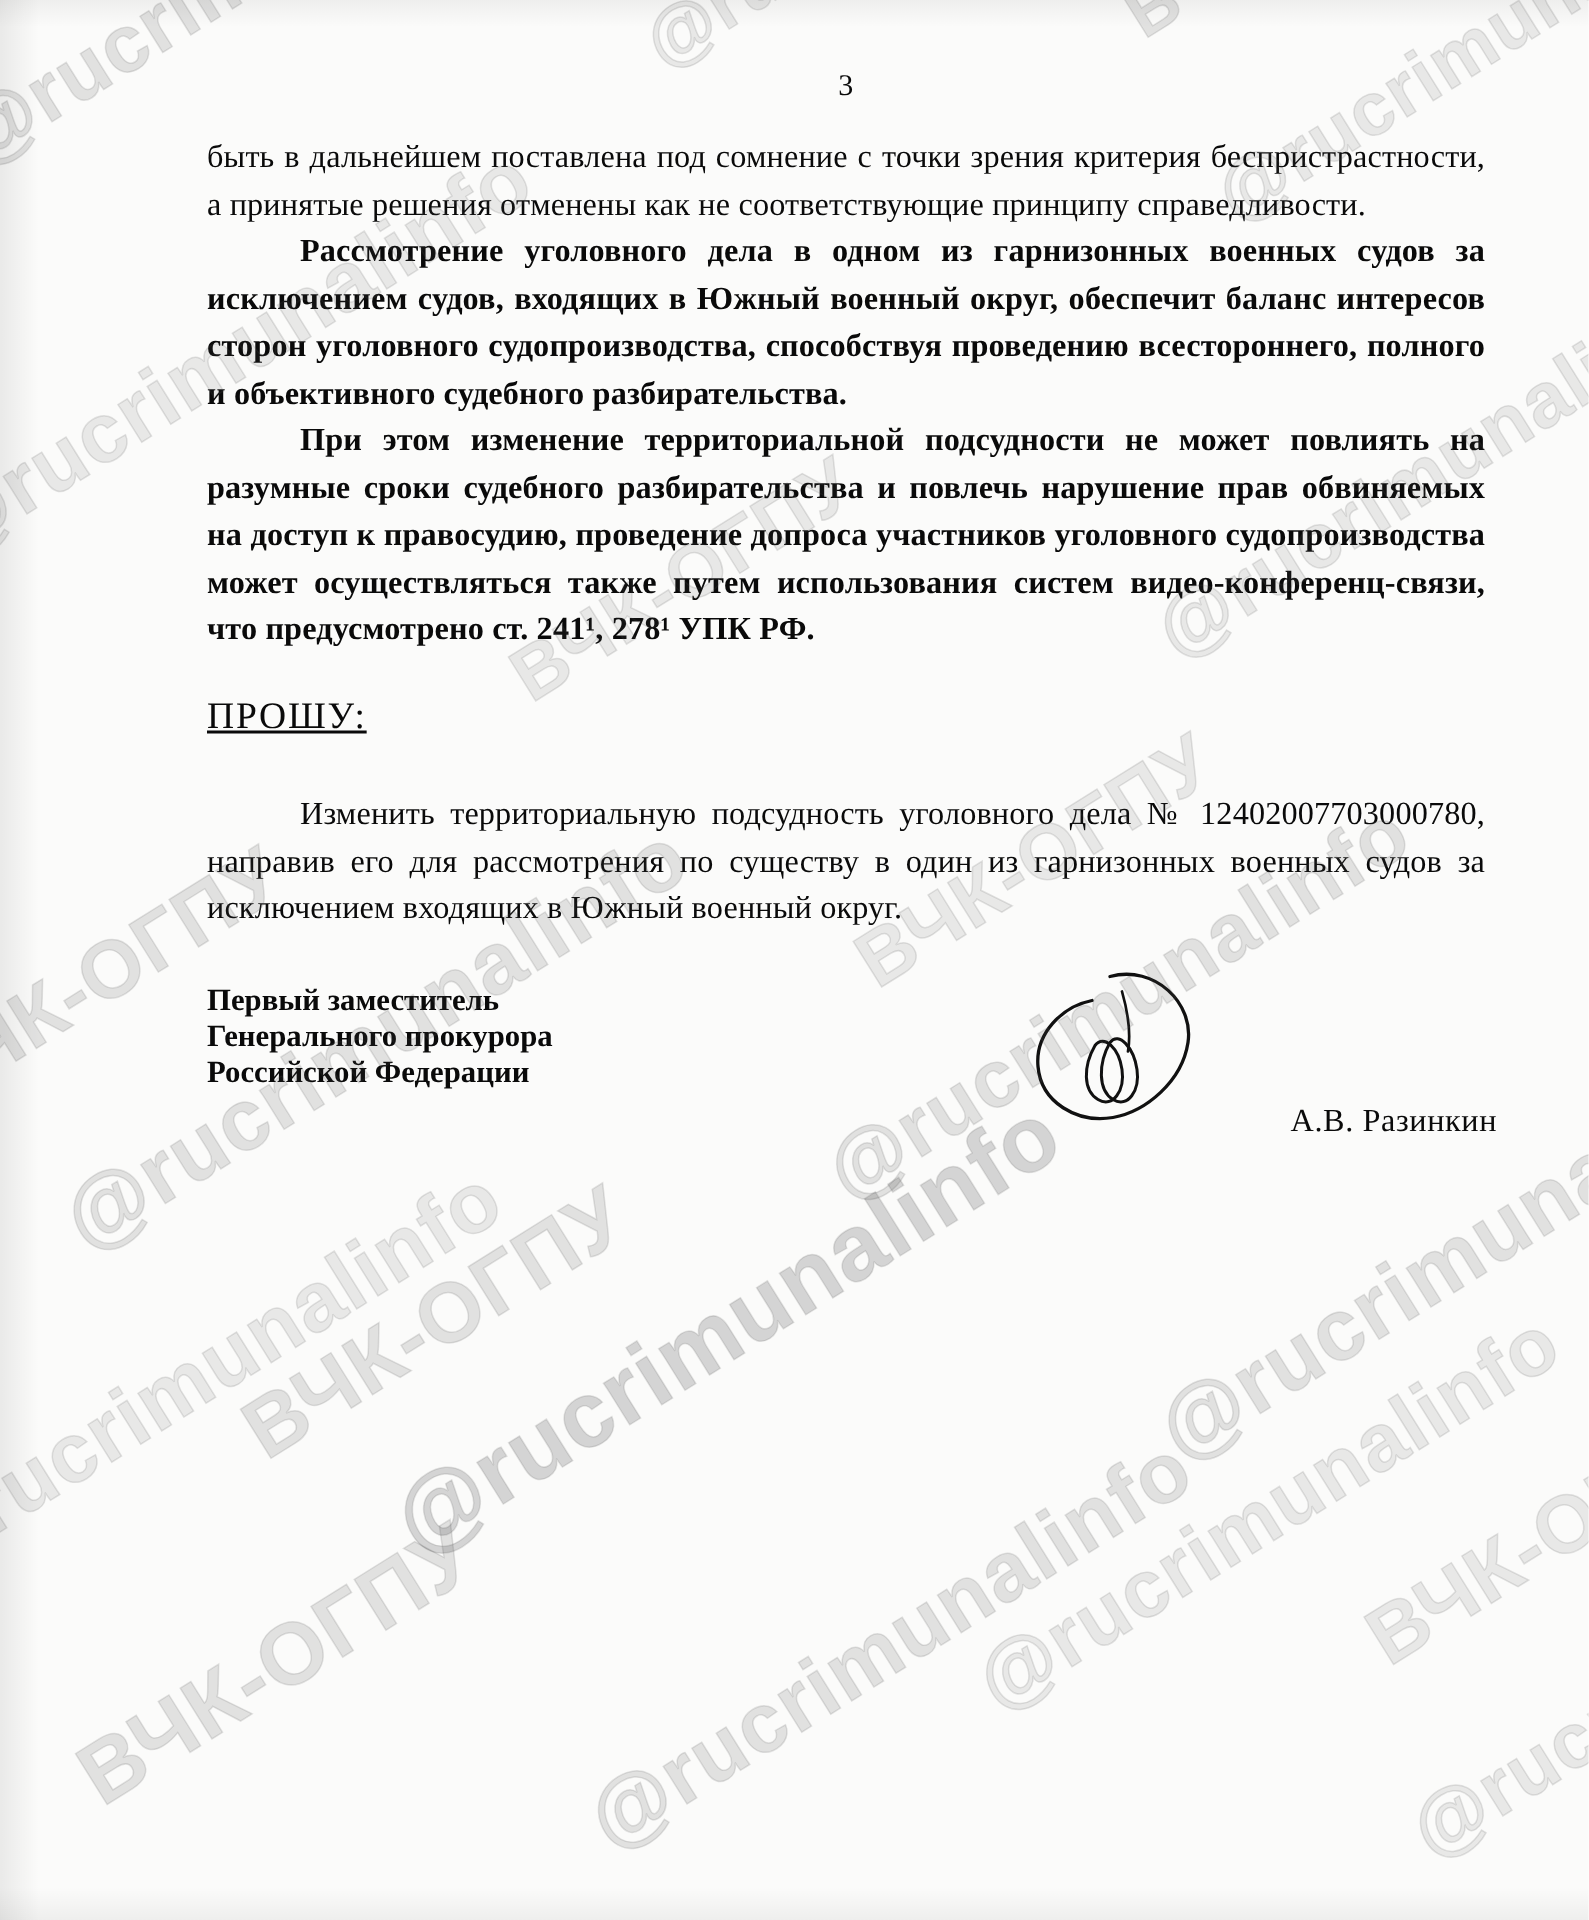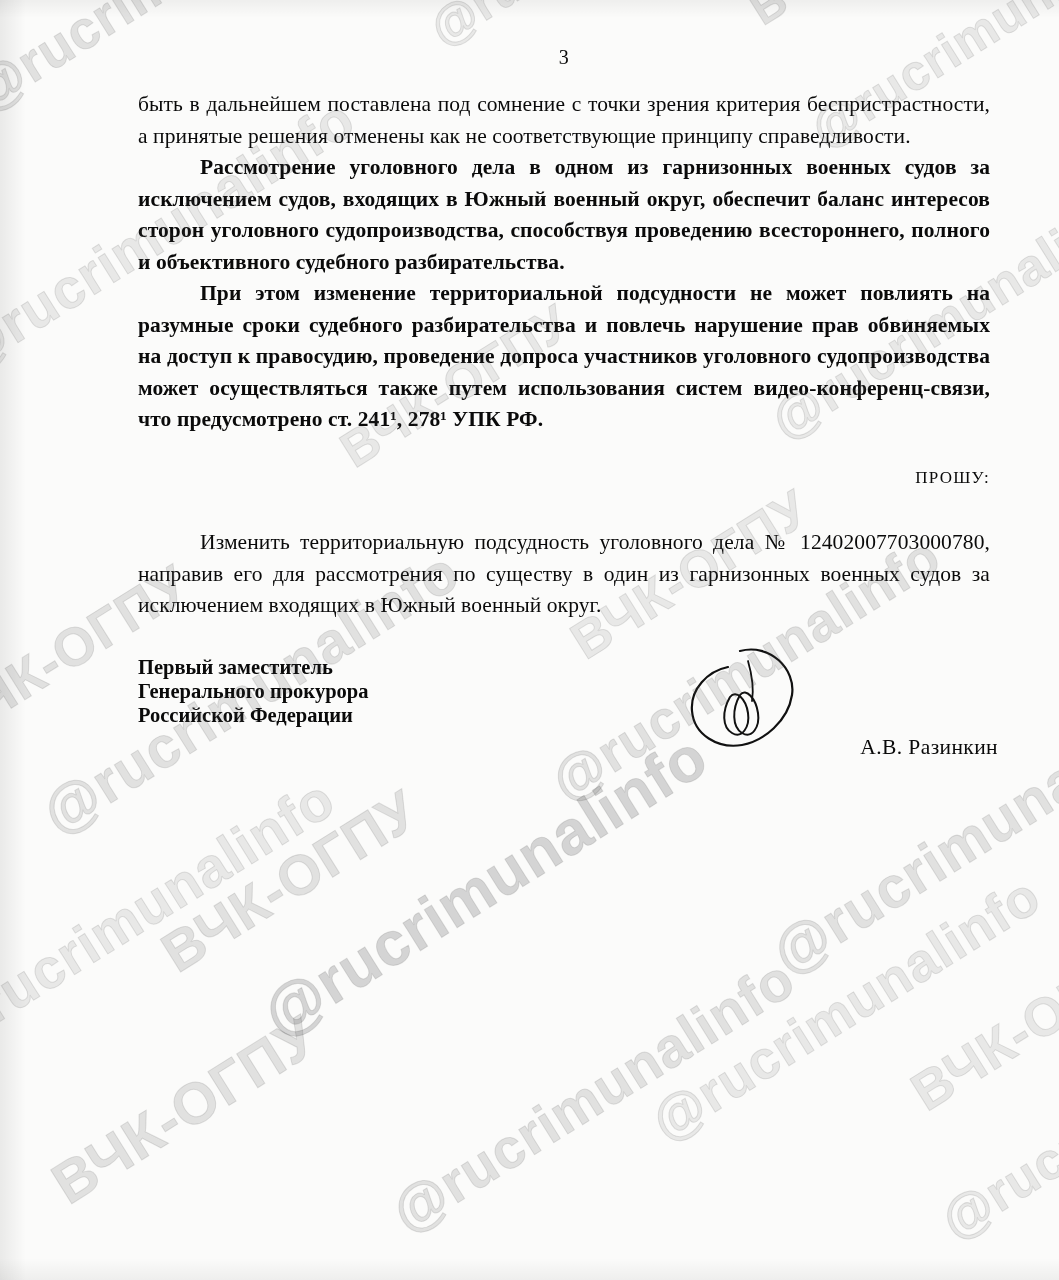--- a/index.html
+++ b/index.html
@@ -54,24 +54,25 @@
     text-align: justify;
     text-justify: inter-word;
     text-indent: 62px;
     letter-spacing: 0.1px;
   }
   .para.no-indent { text-indent: 0; }
   .para + .para { margin-top: 0; font-weight: bold; }
 
   .centered-heading {
     margin: 26px 0 0 0;
-    text-align: right;
-    font-size: 17px;
+    text-align: left;
+    font-size: 25px;
     line-height: 31.5px;
     letter-spacing: 1.2px;
+    text-decoration: underline;
   }
   .block-gap-2 { height: 22px; }
 
   
   #signature-block {
     position: absolute;
     left: 138px;
     top: 655px;
     width: 860px;
     height: 140px;

